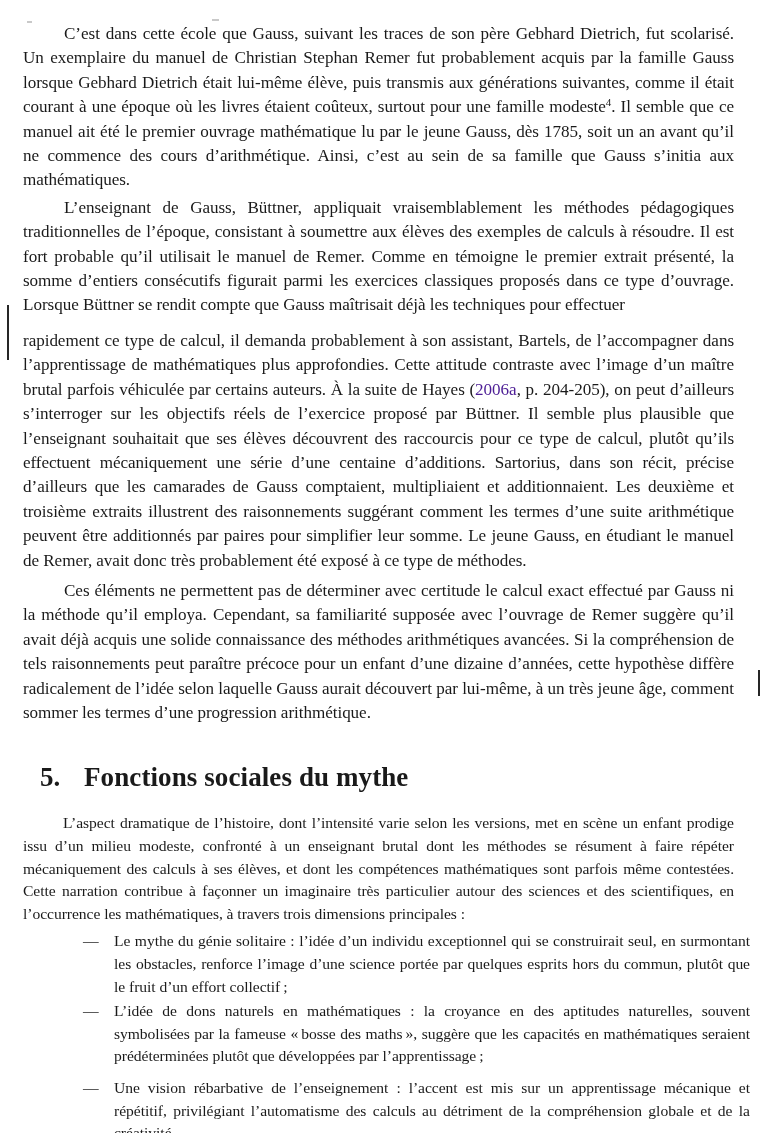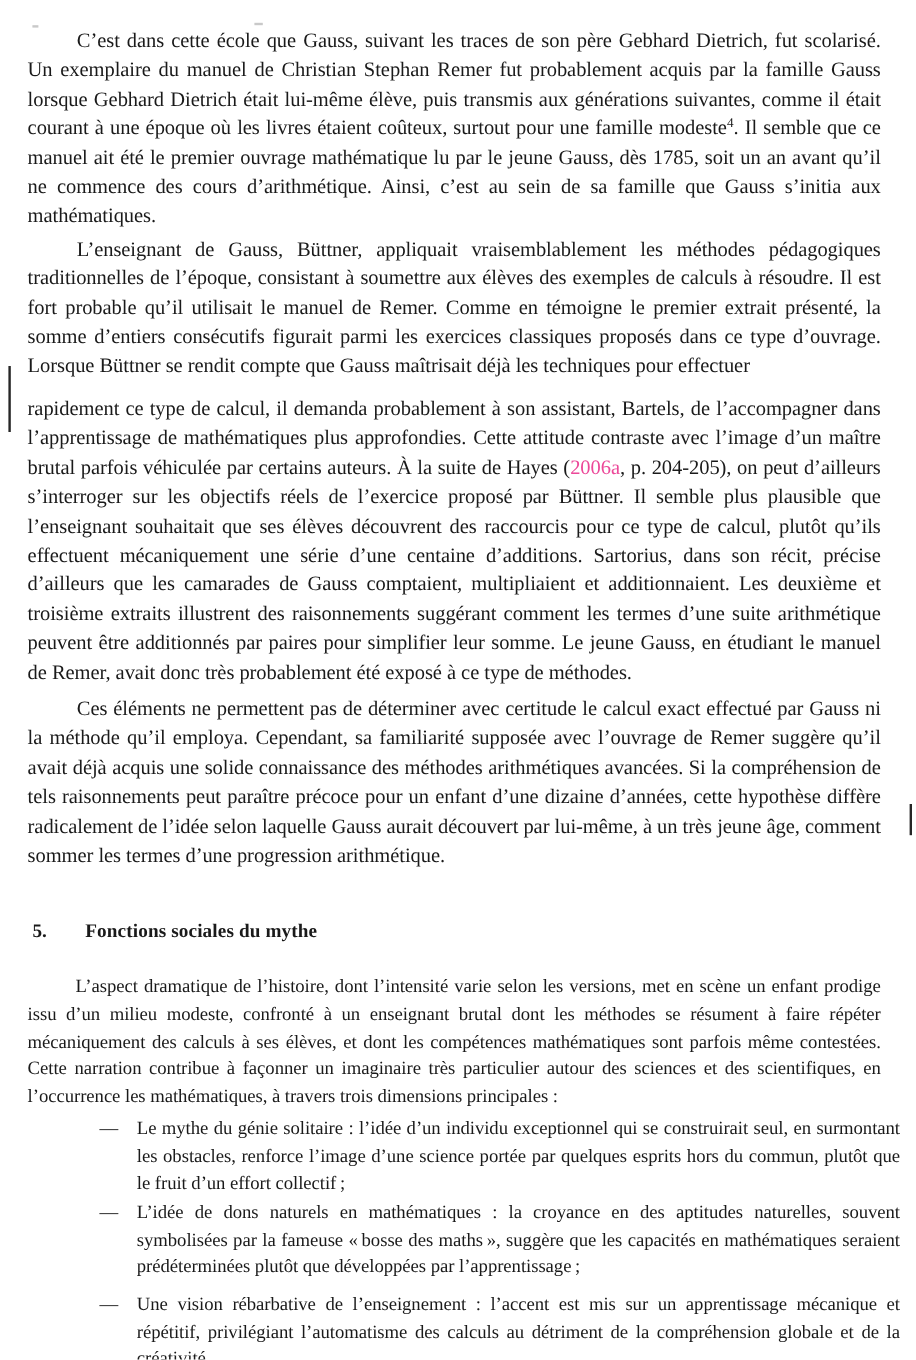--- a/index.html
+++ b/index.html
@@ -42,28 +42,28 @@
     letter-spacing: -0.05px;
   }
 
   .sup {
     font-size: 11px;
     vertical-align: 0.55em;
     line-height: 0;
   }
 
   .ref-link {
-    color: #ec4899;
+    color: #4c1d95;
   }
 
   .ital { }
 
   h2.section-heading {
-    margin: 4px;
-    font-size: 16px;
+    margin: 17px;
+    font-size: 27px;
     line-height: 28px;
     font-weight: bold;
     letter-spacing: 0.1px;
     font-family: "Liberation Serif", "DejaVu Serif", serif;
   }
   h2.section-heading .num { display: inline-block; width: 44px; }
 
   ul.dash-list {
     list-style: none;
     margin: 0;

